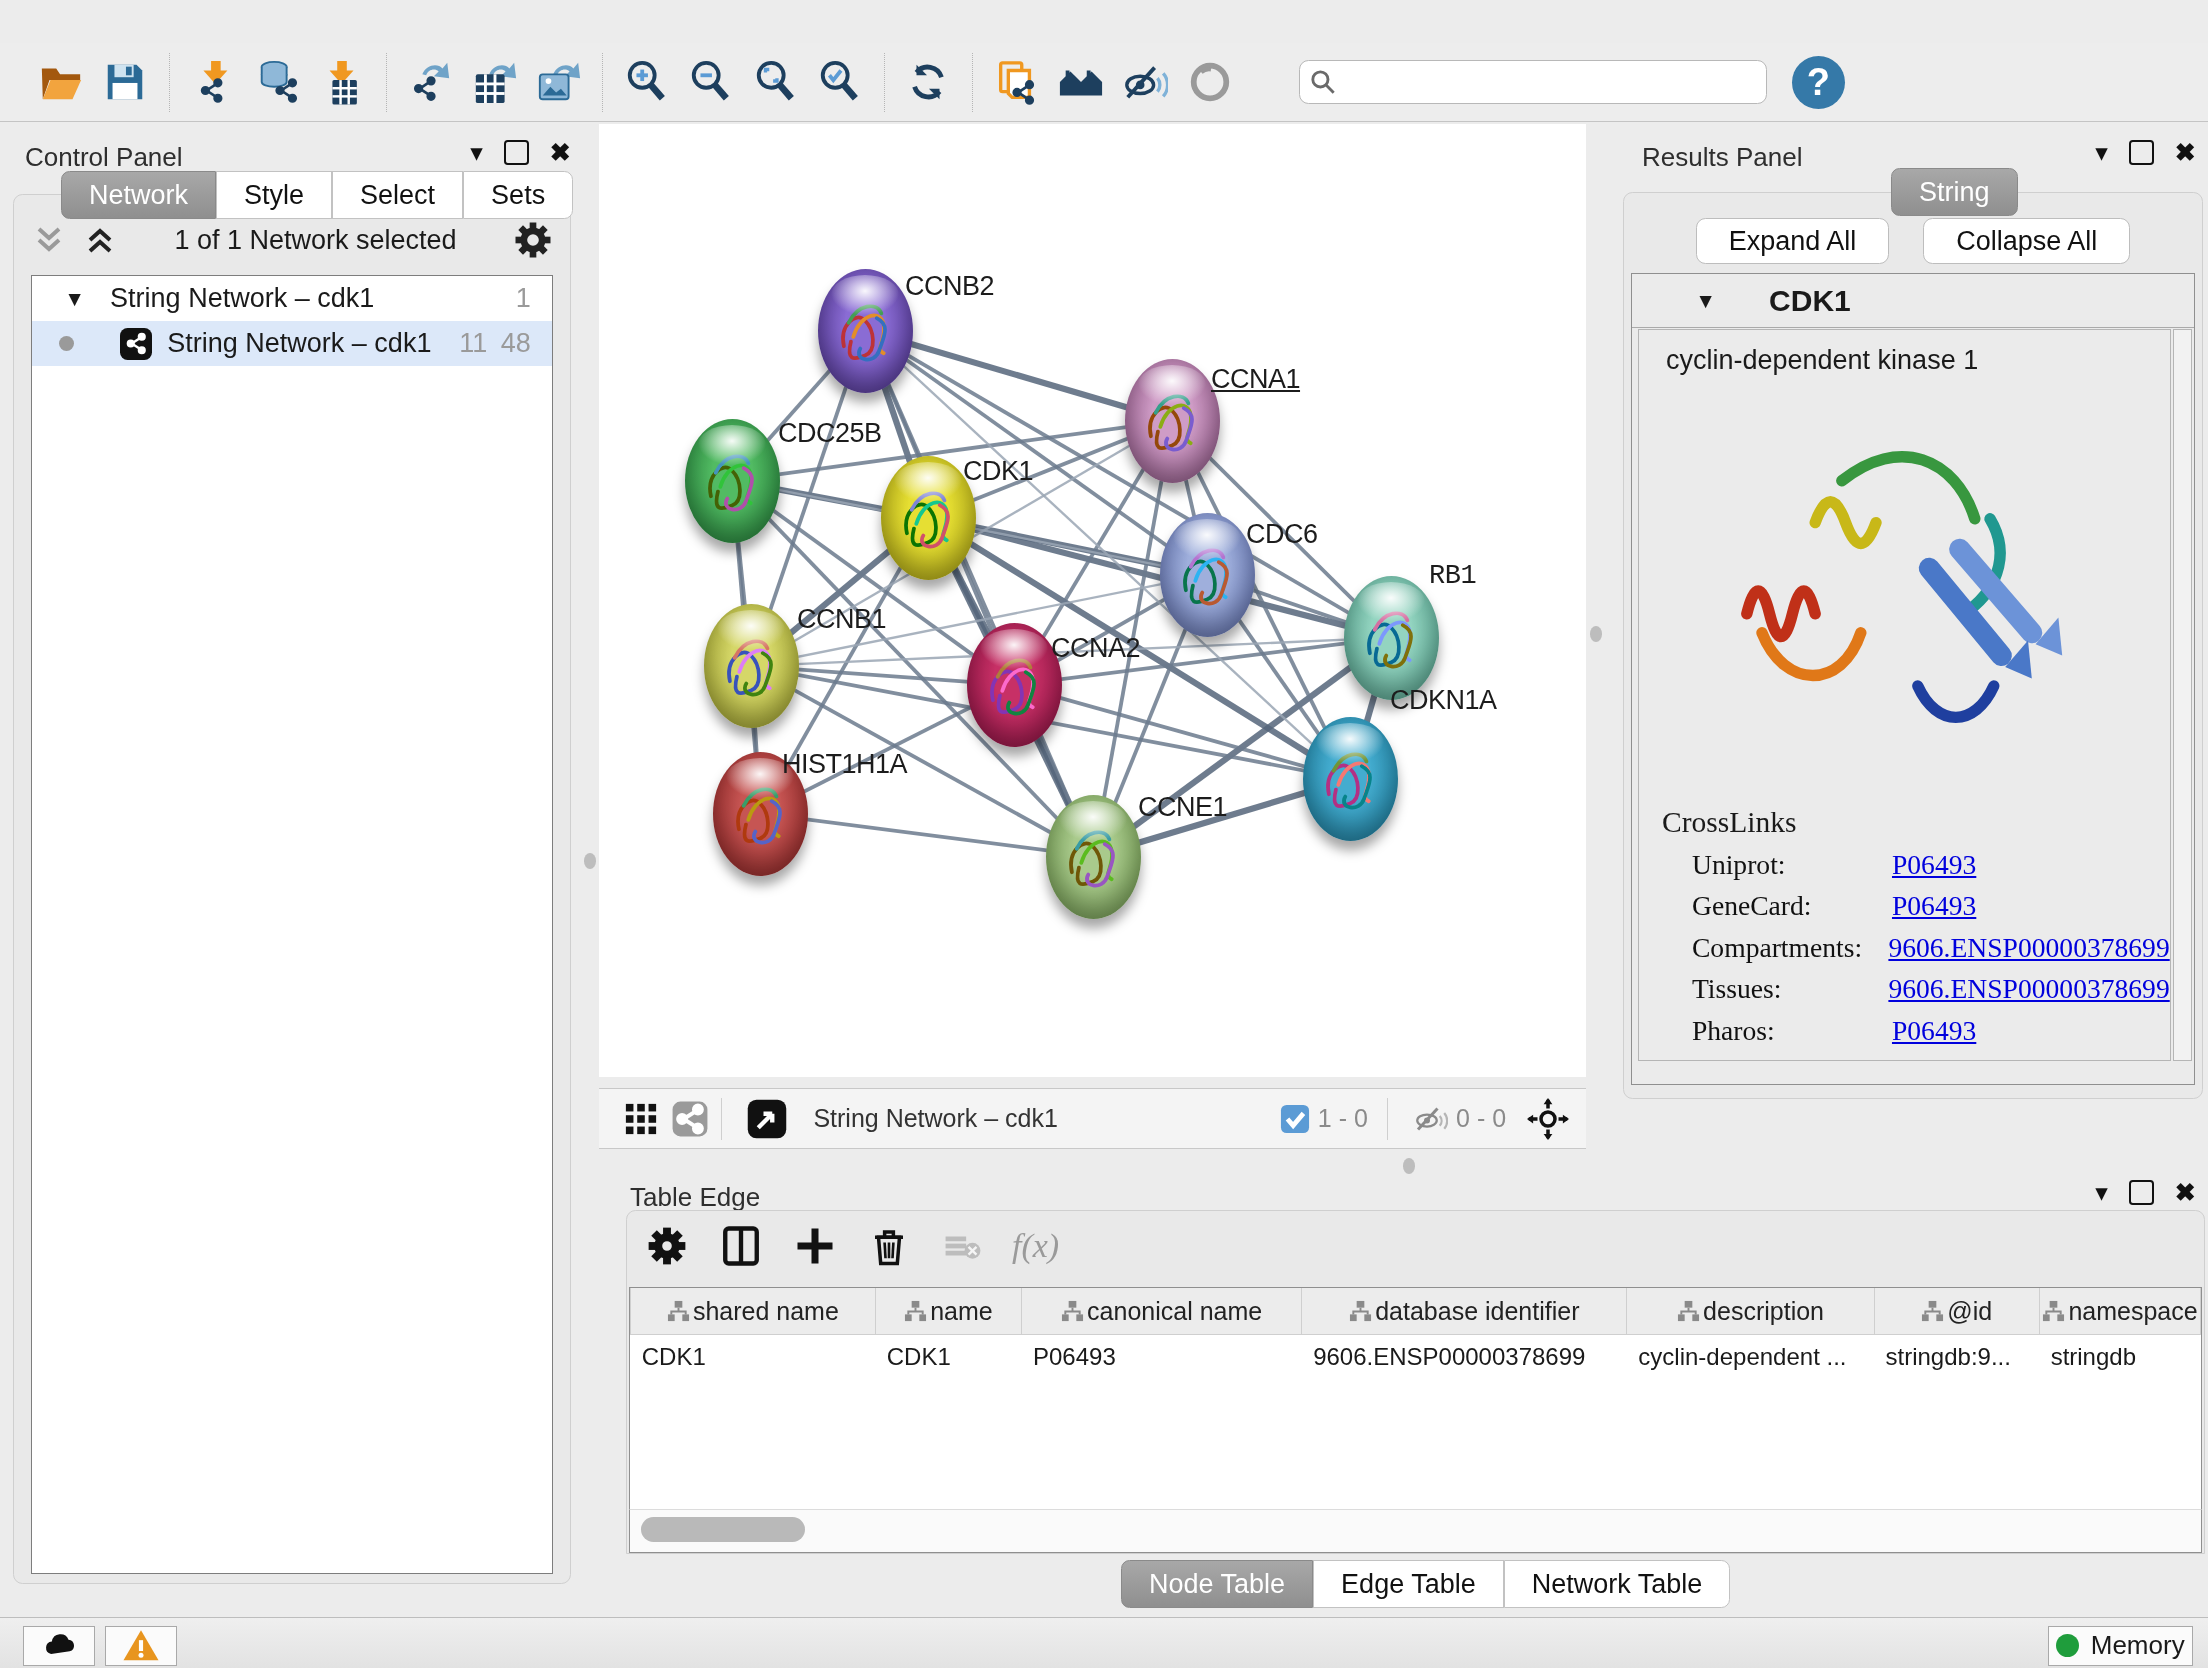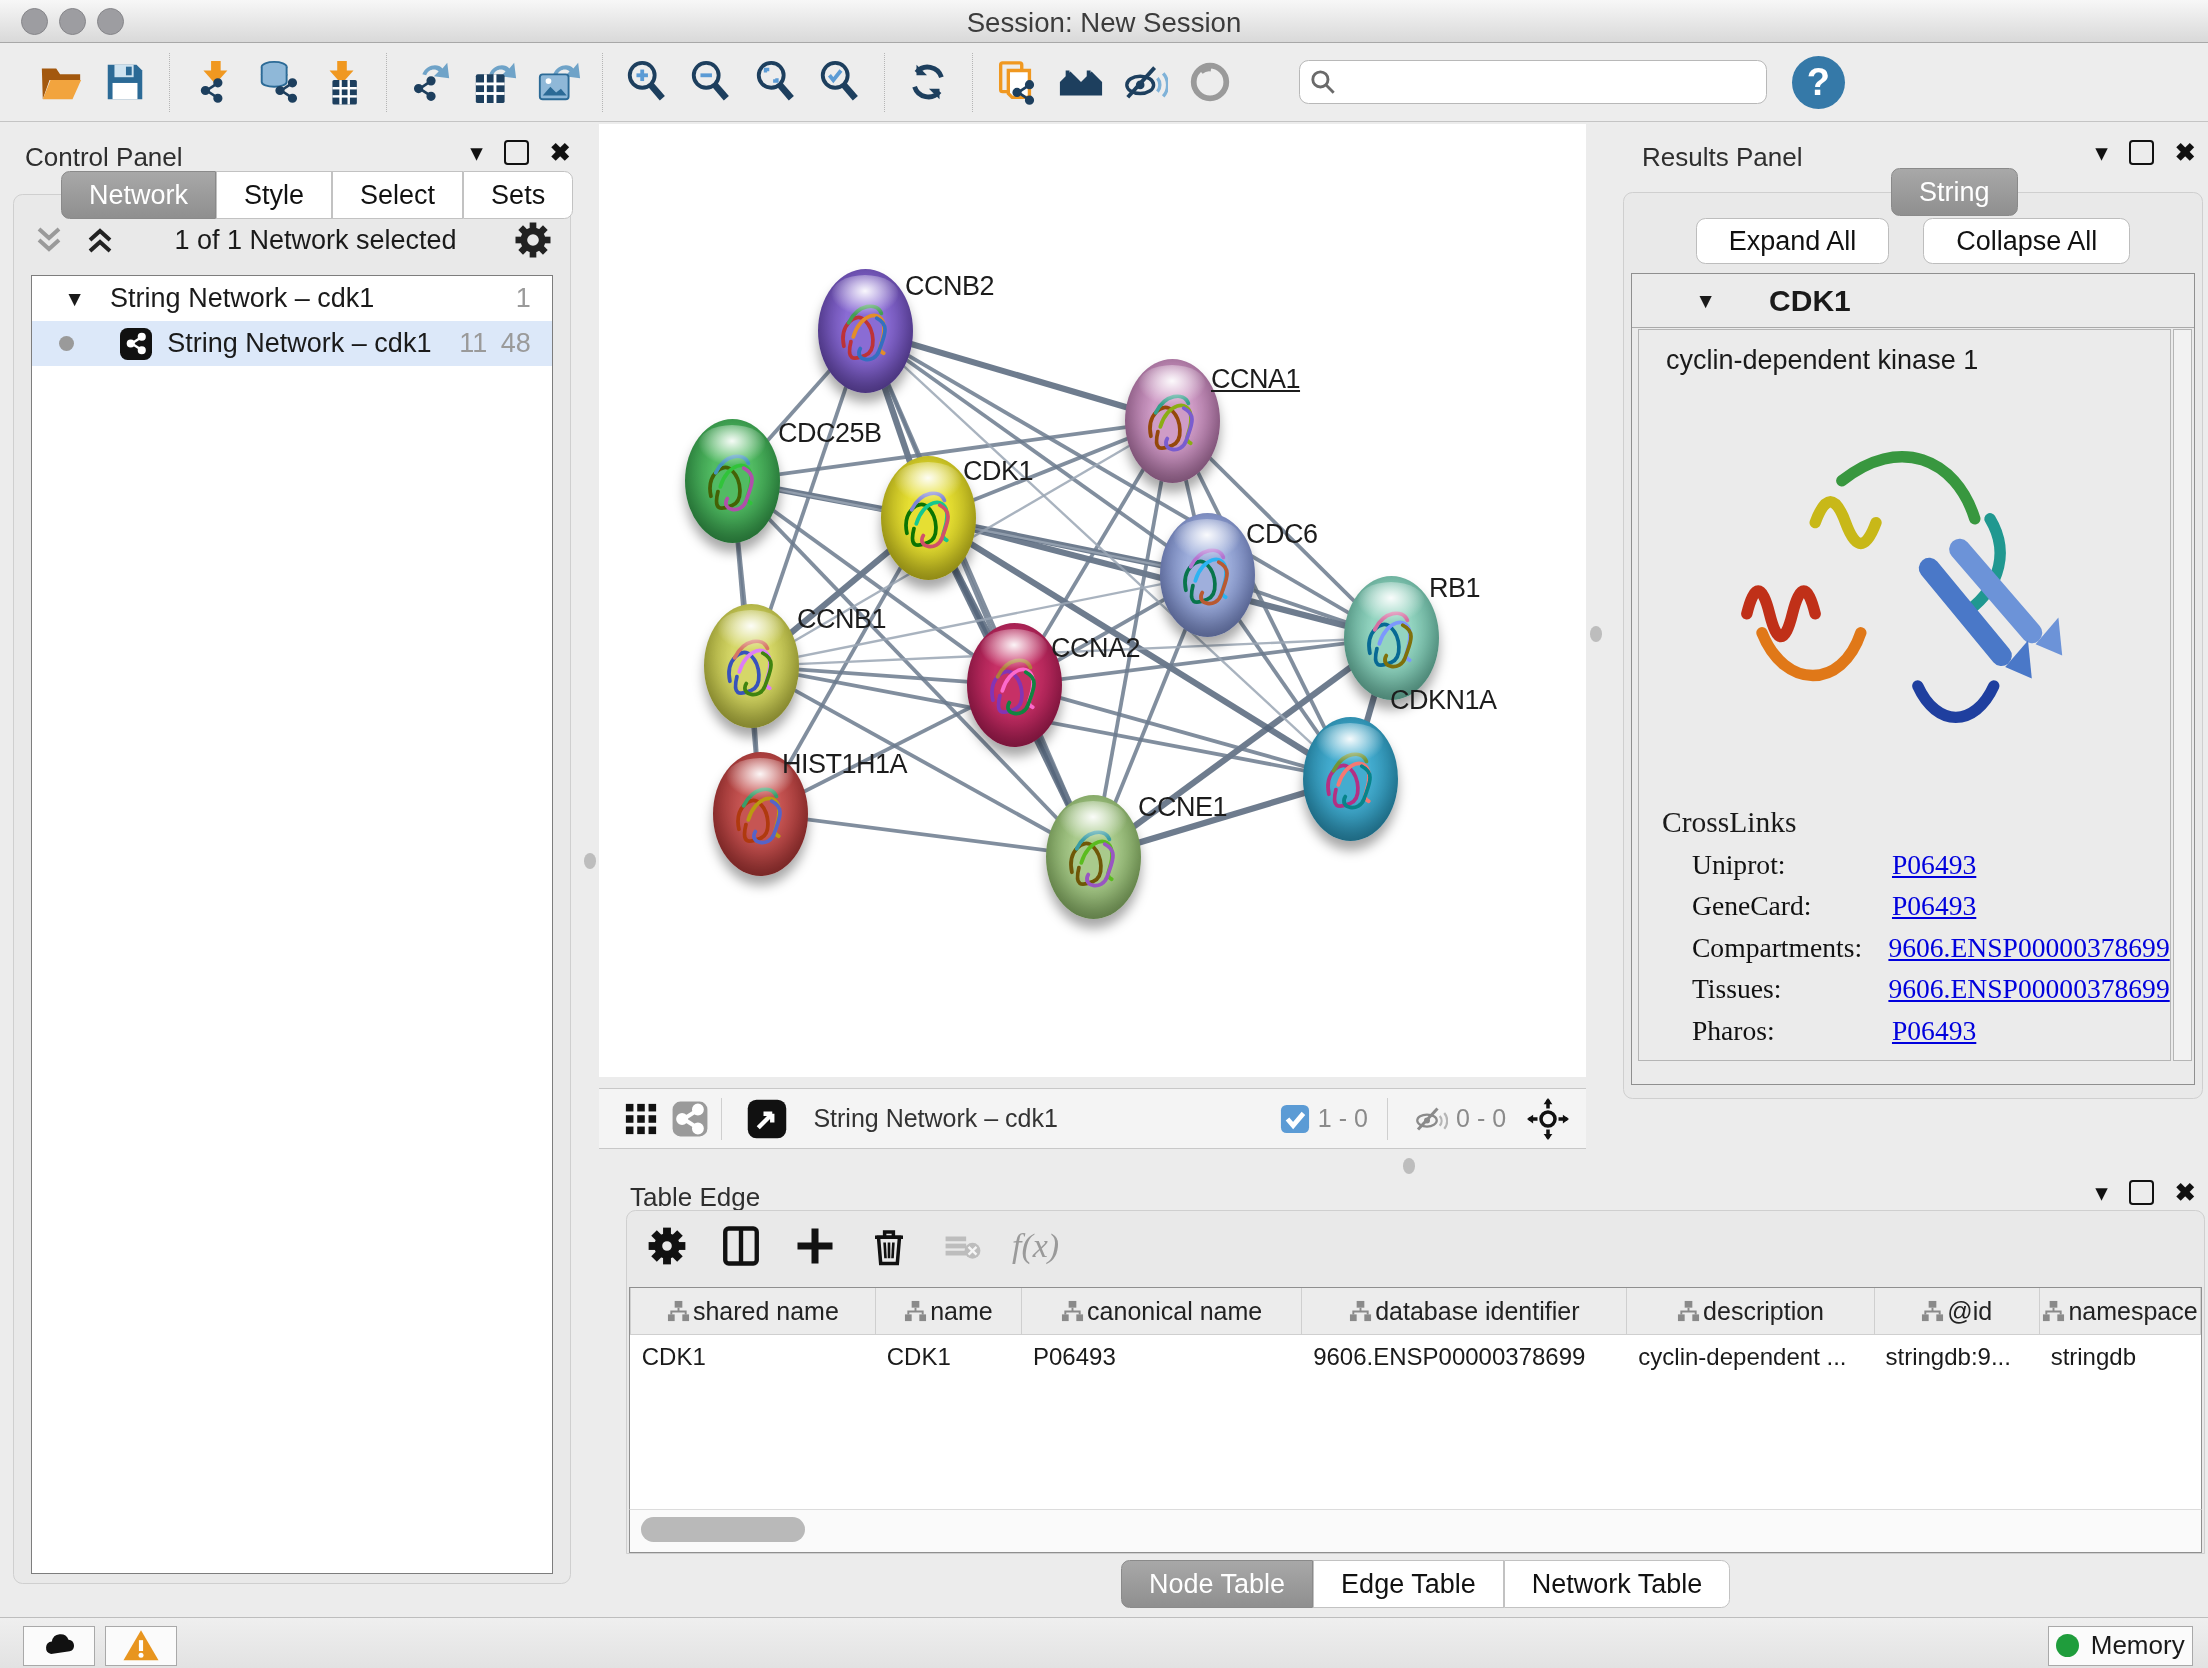--- a/index.html
+++ b/index.html
@@ -112,26 +112,20 @@
     display:flex;align-items:center;justify-content:center;}
   #memory-btn{right:15px;width:143px;font-size:26px;gap:11.4px;}
   .memdot{width:23px;height:23px;border-radius:50%;background:#1f9d3c;}
   a{cursor:pointer;}
 </style>
 </head>
 <body>
 
 <div id="app">
 
-  <div class="titlebar">
-    <div class="traffic" style="left:21px"></div>
-    <div class="traffic" style="left:59px"></div>
-    <div class="traffic" style="left:97px"></div>
-    <div class="win-title">Session: New Session</div>
-  </div>
 
   <div class="toolbar">
     <div id="toolgroups" style="display:flex;align-items:center;margin-left:28.5px;">
         <span class="tool">
           <svg viewBox="0 0 48 48">
             <path d="M4 10h15l4 6h21v6H12L5 42z" fill="#a3580e"></path>
             <path d="M5 42l8-20h32l-9 20z" fill="#f2a43e"></path>
           </svg>
         </span>
         <span class="tool">
@@ -494,21 +488,21 @@
           </svg></span><span class="shine"></span></div>
       <div class="nlabel" style="left: 647px; top: 395px;">CDC6</div>
       <div class="node" style="left: 745px; top: 452px; background: radial-gradient(at 50% 45%, rgb(147, 212, 192) 30%, rgb(74, 154, 133) 96%);"><span style="filter:hue-rotate(200deg)"><svg class="sq" width="72" height="82" viewBox="0 0 60 70">
             <g fill="none" stroke-width="3.2" stroke-linecap="round" opacity=".95">
 <path d="M12 48 C8 30 22 18 30 26 S40 52 30 56 14 60 18 44" stroke="#c03030"></path>
 <path d="M20 40 C26 20 44 16 46 30 S38 50 46 54" stroke="#e89020"></path>
 <path d="M26 50 C20 60 38 64 42 52 S52 30 40 24" stroke="#3070c0"></path>
 <path d="M16 28 C24 12 40 10 44 20" stroke="#40a050"></path>
             </g>
           </svg></span><span class="shine"></span></div>
-      <div class="nlabel" style="left: 830px; top: 449px;">RB1</div>
+      <div class="nlabel" style="left: 830px; top: 437px; font-family: Liberation Mono, monospace;">RB1</div>
       <div class="node" style="left: 105px; top: 480px; background: radial-gradient(at 50% 45%, rgb(213, 215, 104) 30%, rgb(152, 154, 37) 96%);"><span style="filter:hue-rotate(240deg)"><svg class="sq" width="72" height="82" viewBox="0 0 60 70">
             <g fill="none" stroke-width="3.2" stroke-linecap="round" opacity=".95">
 <path d="M12 48 C8 30 22 18 30 26 S40 52 30 56 14 60 18 44" stroke="#c03030"></path>
 <path d="M20 40 C26 20 44 16 46 30 S38 50 46 54" stroke="#e89020"></path>
 <path d="M26 50 C20 60 38 64 42 52 S52 30 40 24" stroke="#3070c0"></path>
 <path d="M16 28 C24 12 40 10 44 20" stroke="#40a050"></path>
             </g>
           </svg></span><span class="shine"></span></div>
       <div class="nlabel" style="left: 198px; top: 480px;">CCNB1</div>
       <div class="node" style="left: 368px; top: 499px; background: radial-gradient(at 50% 45%, rgb(199, 48, 102) 30%, rgb(138, 16, 64) 96%);"><span style="filter:hue-rotate(280deg)"><svg class="sq" width="72" height="82" viewBox="0 0 60 70">

